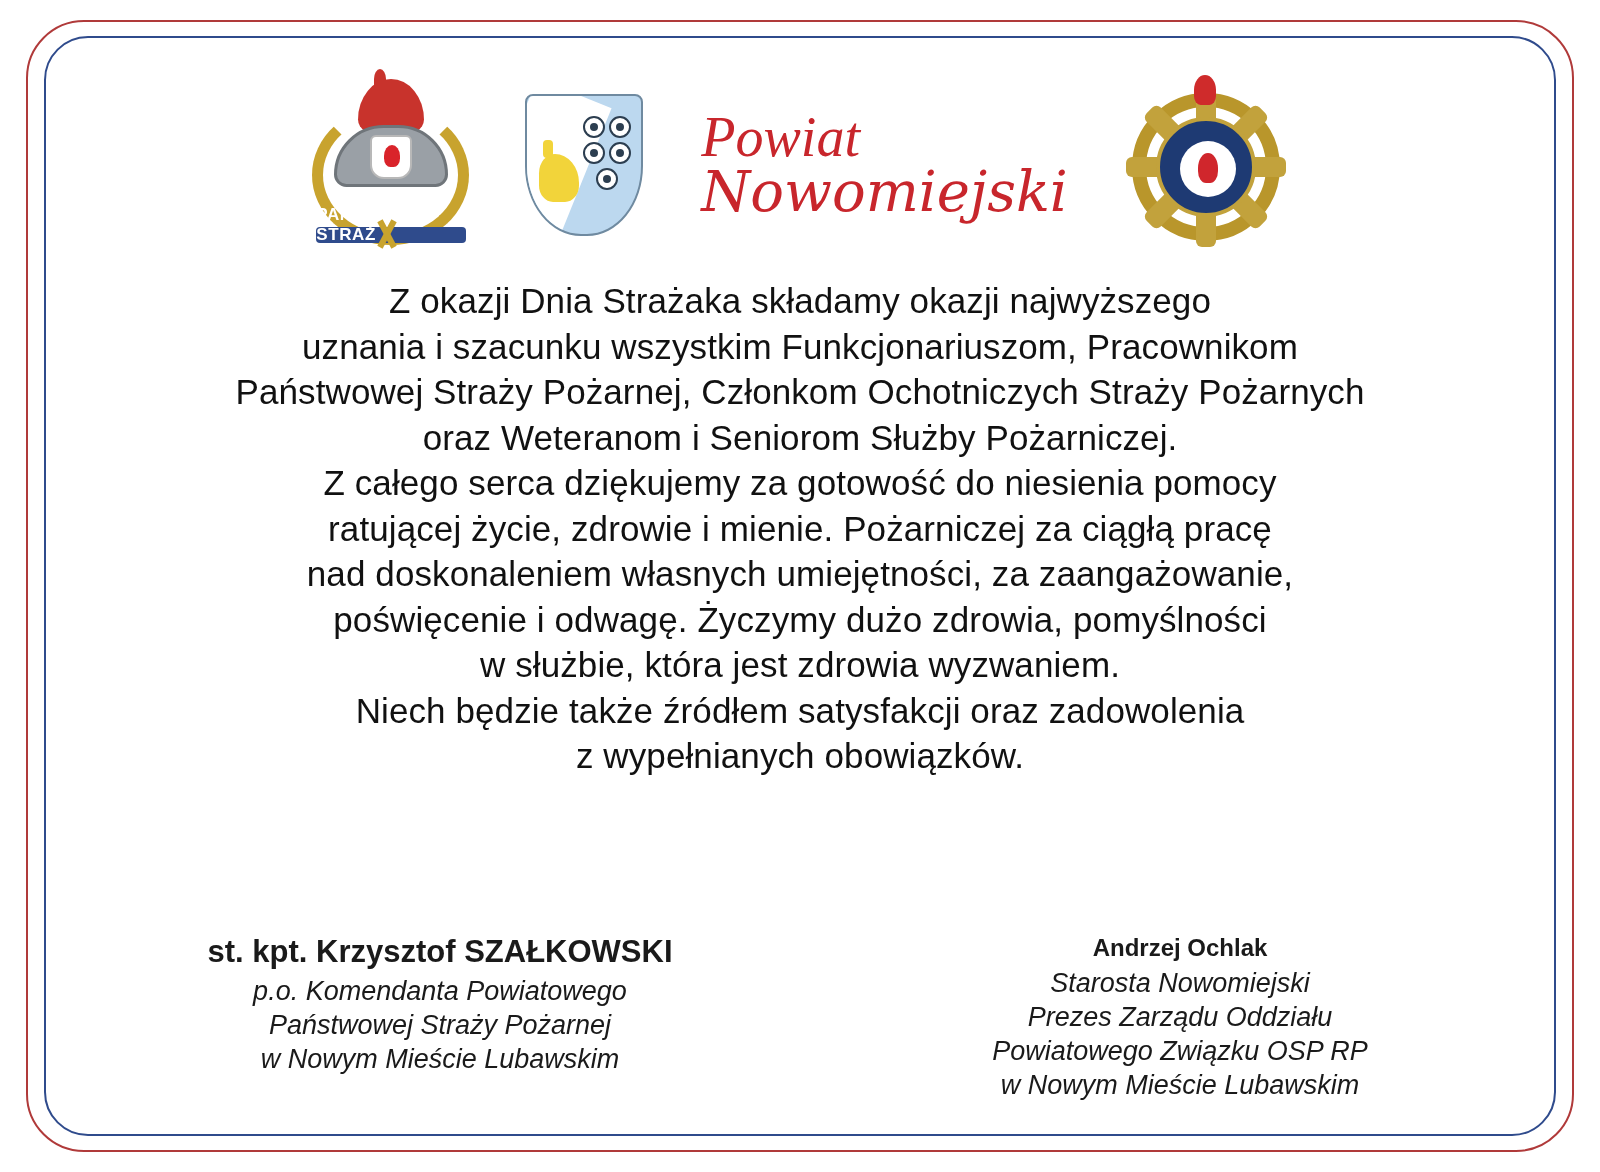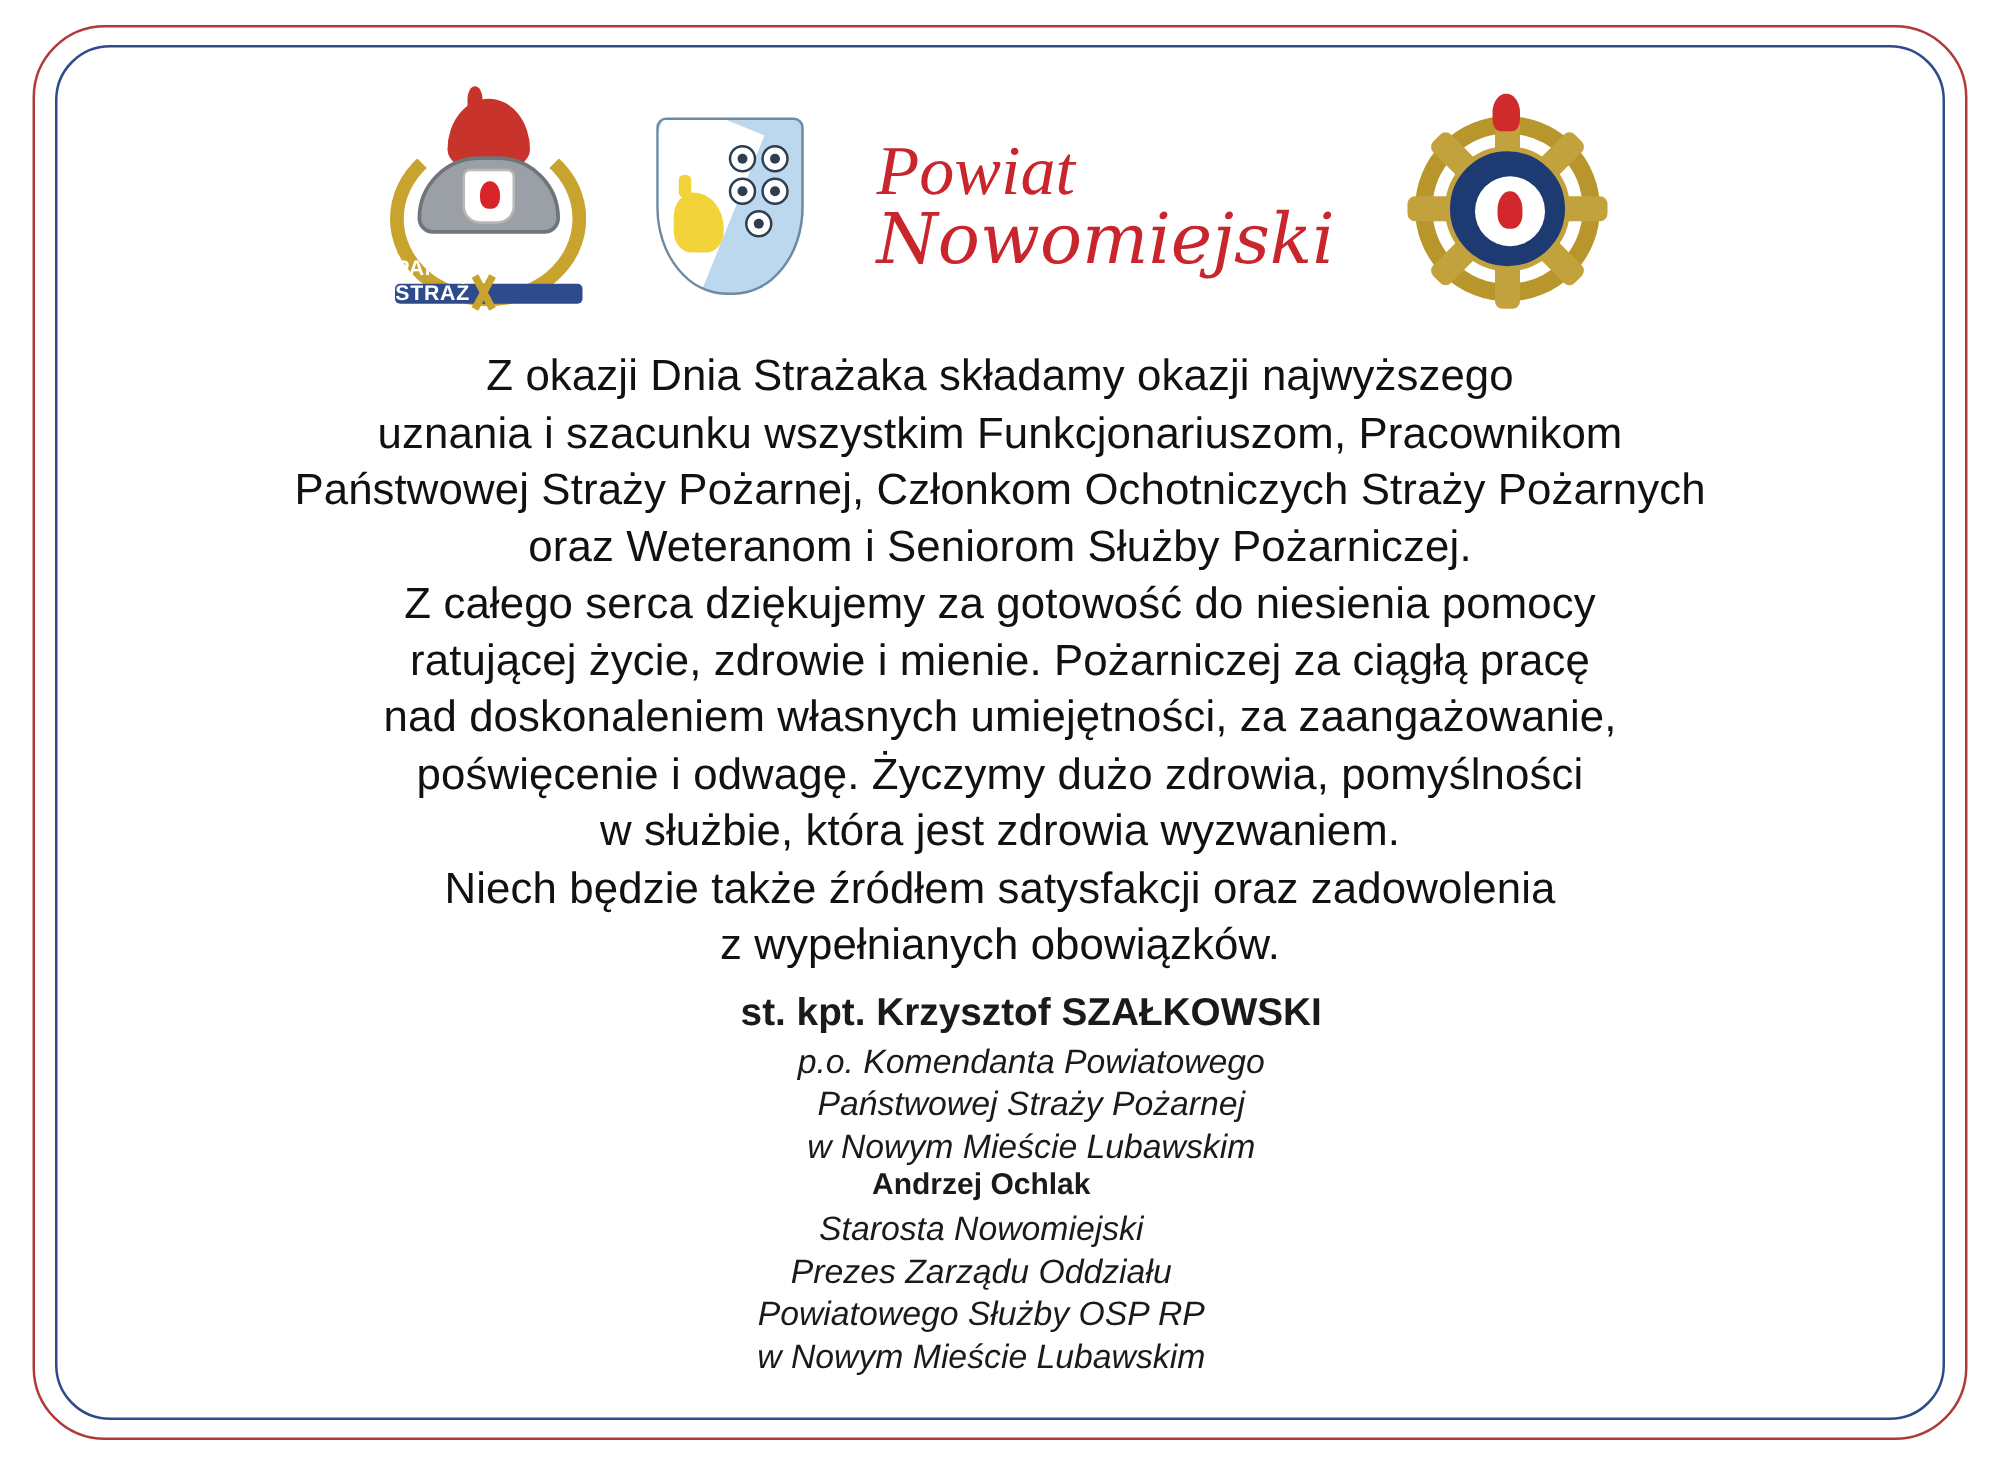--- a/index.html
+++ b/index.html
@@ -82,22 +82,21 @@
   }
 
   
   .signatures {
     position: absolute;
     left: 10px;
     right: 10px;
     bottom: 10px;
     display: flex;
     justify-content: space-between;
-    align-items: center;
-    flex-direction: column;
+    align-items: flex-start;
   }
   .sig {
     text-align: center;
     width: 620px;
   }
   .sig.left { margin-left: 50px; }
   .sig.right { margin-right: 30px; }
   .sig-name {
     font-size: 31px;
     font-weight: bold;
@@ -413,20 +412,20 @@
         <div class="sig-name">st. kpt. Krzysztof SZAŁKOWSKI</div>
         <div class="sig-line">p.o. Komendanta Powiatowego</div>
         <div class="sig-line">Państwowej Straży Pożarnej</div>
         <div class="sig-line">w Nowym Mieście Lubawskim</div>
       </div>
 
       <div class="sig right">
         <div class="sig-name">Andrzej Ochlak</div>
         <div class="sig-line">Starosta Nowomiejski</div>
         <div class="sig-line">Prezes Zarządu Oddziału</div>
-        <div class="sig-line">Powiatowego Służby OSP RP</div>
+        <div class="sig-line">Powiatowego Związku OSP RP</div>
         <div class="sig-line">w Nowym Mieście Lubawskim</div>
       </div>
 
     </div>
 
   </div>
 </div>
 
 </body></html>

